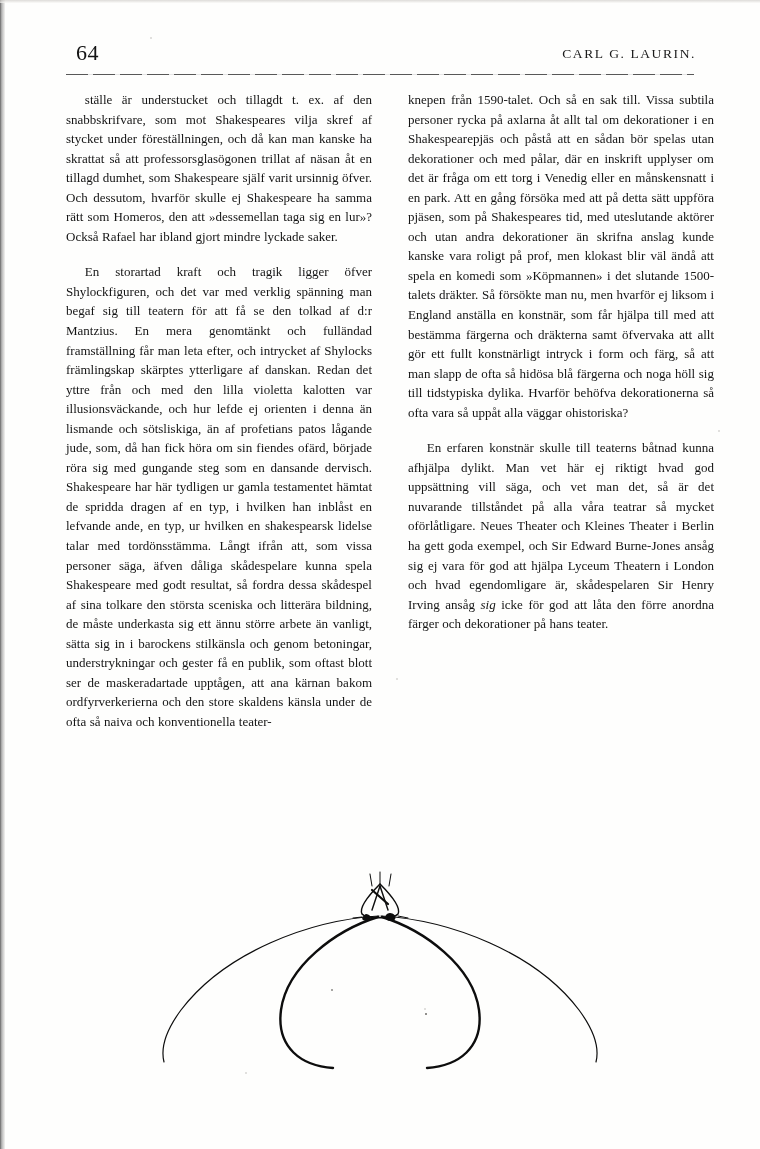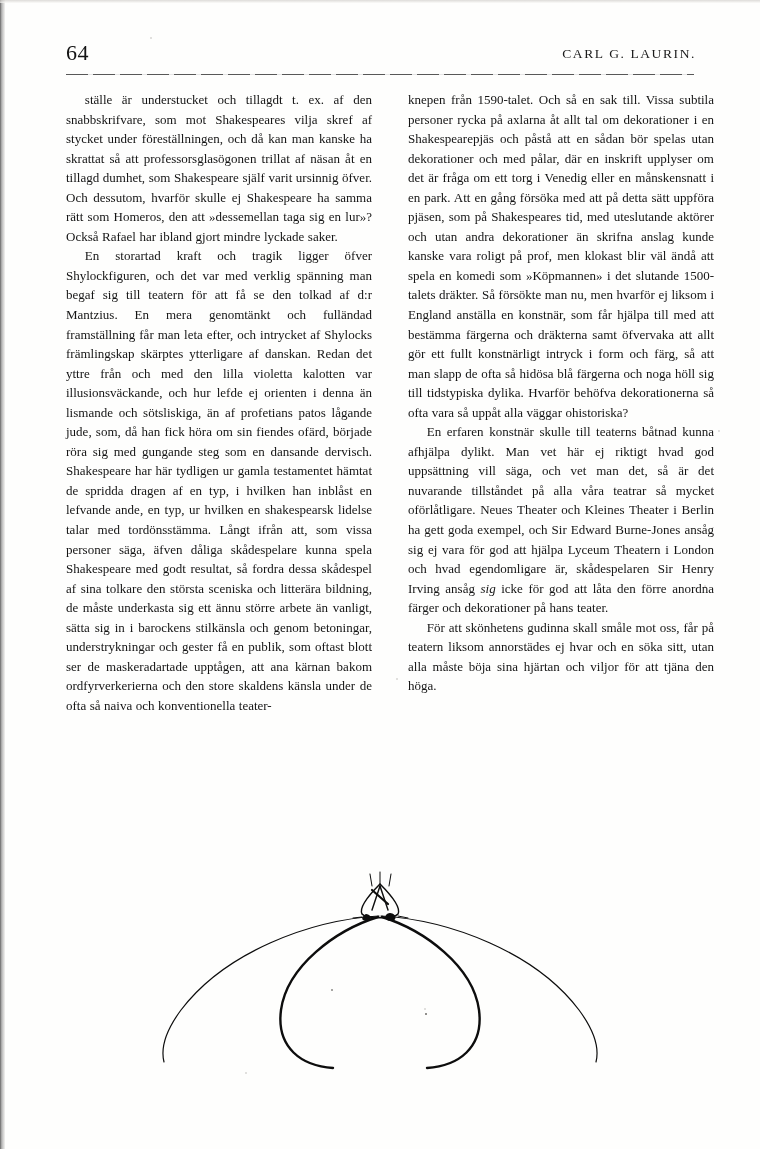--- a/index.html
+++ b/index.html
@@ -43,21 +43,21 @@
   
   .head {
     position: absolute;
     left: 66px;
     top: 40px;
     width: 630px;
     height: 34px;
   }
   .folio {
     position: absolute;
-    left: 0;
+    left: 10px;
     top: 0;
     font-size: 22px;
     letter-spacing: .5px;
     color: #131313;
   }
   .running-title {
     position: absolute;
     left: 0;
     top: 6px;
     width: 630px;
@@ -106,21 +106,21 @@
     font-size: 13px;
     line-height: 19.55px;
     text-indent: 1.45em;
     hyphens: manual;
     word-spacing: .02em;
   }
   .col p.noindent {
     text-indent: 0;
   }
   .col p + p {
-    margin-top: 0;
+    margin-top: 16px;
   }
   em.it {
     font-style: italic;
   }
 
   
   .ornament {
     position: absolute;
     left: 150px;
     top: 870px;
@@ -157,21 +157,20 @@
   <div class="columns">
 
     <div class="col">
       <p>ställe är understucket och tillagdt t. ex. af den snabbskrifvare, som mot Shakespeares vilja skref af stycket under föreställningen, och då kan man kanske ha skrattat så att professorsglasögonen trillat af näsan åt en tillagd dumhet, som Shakespeare själf varit ursinnig öfver. Och dessutom, hvarför skulle ej Shakespeare ha samma rätt som Homeros, den att »dessemellan taga sig en lur»? Också Rafael har ibland gjort mindre lyckade saker.</p>
       <p>En storartad kraft och tragik ligger öfver Shylockfiguren, och det var med verklig spänning man begaf sig till teatern för att få se den tolkad af d:r Mantzius. En mera genomtänkt och fulländad framställning får man leta efter, och intrycket af Shylocks främlingskap skärptes ytterligare af danskan. Redan det yttre från och med den lilla violetta kalotten var illusionsväckande, och hur lefde ej orienten i denna än lismande och sötsliskiga, än af profetians patos lågande jude, som, då han fick höra om sin fiendes ofärd, började röra sig med gungande steg som en dansande dervisch. Shakespeare har här tydligen ur gamla testamentet hämtat de spridda dragen af en typ, i hvilken han inblåst en lefvande ande, en typ, ur hvilken en shakespearsk lidelse talar med tordönsstämma. Långt ifrån att, som vissa personer säga, äfven dåliga skådespelare kunna spela Shakespeare med godt resultat, så fordra dessa skådespel af sina tolkare den största sceniska och litterära bildning, de måste underkasta sig ett ännu större arbete än vanligt, sätta sig in i barockens stilkänsla och genom betoningar, understrykningar och gester få en publik, som oftast blott ser de maskeradartade upptågen, att ana kärnan bakom ordfyrverkerierna och den store skaldens känsla under de ofta så naiva och konventionella teater-</p>
     </div>
 
     <div class="col">
       <p class="noindent">knepen från 1590-talet. Och så en sak till. Vissa subtila personer rycka på axlarna åt allt tal om dekorationer i en Shakespearepjäs och påstå att en sådan bör spelas utan dekorationer och med pålar, där en inskrift upplyser om det är fråga om ett torg i Venedig eller en månskensnatt i en park. Att en gång försöka med att på detta sätt uppföra pjäsen, som på Shakespeares tid, med uteslutande aktörer och utan andra dekorationer än skrifna anslag kunde kanske vara roligt på prof, men klokast blir väl ändå att spela en komedi som »Köpmannen» i det slutande 1500-talets dräkter. Så försökte man nu, men hvarför ej liksom i England anställa en konstnär, som får hjälpa till med att bestämma färgerna och dräkterna samt öfvervaka att allt gör ett fullt konstnärligt intryck i form och färg, så att man slapp de ofta så hidösa blå färgerna och noga höll sig till tidstypiska dylika. Hvarför behöfva dekorationerna så ofta vara så uppåt alla väggar ohistoriska?</p>
       <p><span>En erfaren konstnär skulle till teaterns båtnad kunna afhjälpa dylikt. Man vet här ej riktigt hvad god uppsättning vill säga, och vet man det, så är det nuvarande tillståndet på alla våra teatrar så mycket oförlåtligare. Neues Theater och Kleines Theater i Berlin ha gett goda exempel, och Sir Edward Burne-Jones ansåg sig ej vara för god att hjälpa Lyceum Theatern i London och hvad egendomligare är, skådespelaren Sir Henry Irving ansåg </span><em class="it">sig</em><span> icke för god att låta den förre anordna färger och dekorationer på hans teater.</span></p>
-      <p>För att skönhetens gudinna skall småle mot oss, får på teatern liksom annorstädes ej hvar och en söka sitt, utan alla måste böja sina hjärtan och viljor för att tjäna den höga.</p>
     </div>
 
   </div>
 
   <div class="ornament">
     <svg viewBox="0 0 460 200" xmlns="http://www.w3.org/2000/svg">
       <g fill="none" stroke="#0d0d0d" stroke-linecap="round">
 
         <path d="M229 46 C 160 50, 75 82, 31 140 C 14 163, 11 180, 14 192" stroke-width="1.2"></path>
 

